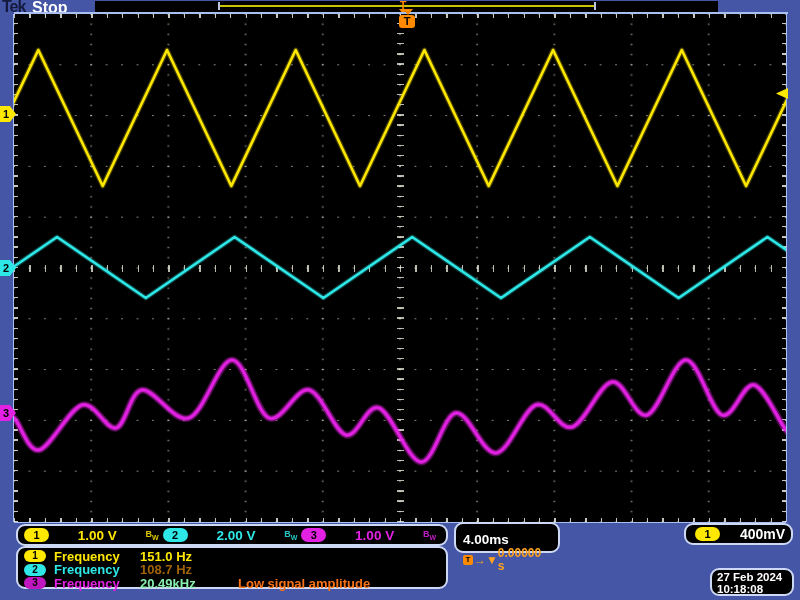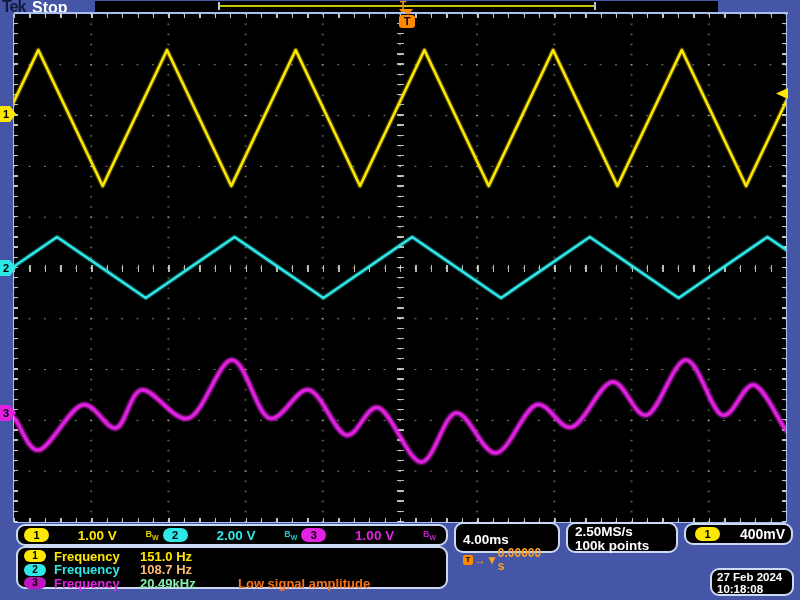--- a/index.html
+++ b/index.html
@@ -135,44 +135,40 @@
 
   <div class="box box-horiz">
     <div class="hline1">4.00ms</div>
     <div class="hline2">
       <span class="t-chip">T</span>
       <span>→▼</span>
       <span>0.00000 s</span>
     </div>
   </div>
 
-  <div class="box box-rate">
-    <div>2.50MS/s</div>
-    <div>100k points</div>
-  </div>
 
   <div class="box box-trig">
     <span class="badge" style="background-color: rgb(255, 232, 0);">1</span>
     <svg width="16" height="14" viewBox="0 0 16 14">
       <path d="M2 11 H6 L10 3 H14" stroke="#ffffff" stroke-width="1.8" fill="none"></path>
     </svg>
     <span class="trig-level-label">400mV</span>
   </div>
 
   <div class="box box-meas">
     <div class="meas-row">
       <span class="meas-badge" style="background-color: rgb(255, 232, 0);">1</span>
       <span class="meas-name" style="color: rgb(255, 232, 0);">Frequency</span>
       <span class="meas-value" style="color: rgb(255, 232, 0);">151.0 Hz</span>
       <span class="meas-note"></span>
     </div>
     <div class="meas-row">
       <span class="meas-badge" style="background-color: rgb(46, 232, 232);">2</span>
       <span class="meas-name" style="color: rgb(46, 232, 232);">Frequency</span>
-      <span class="meas-value" style="color: #fdba74;">108.7 Hz</span>
+      <span class="meas-value" style="color: #a16207;">108.7 Hz</span>
       <span class="meas-note"></span>
     </div>
     <div class="meas-row">
       <span class="meas-badge" style="background-color: rgb(192, 22, 192);">3</span>
       <span class="meas-name" style="color: rgb(227, 33, 227);">Frequency</span>
       <span class="meas-value" style="color: #86efac;">20.49kHz</span>
       <span class="meas-note">Low signal amplitude</span>
     </div>
   </div>
 

